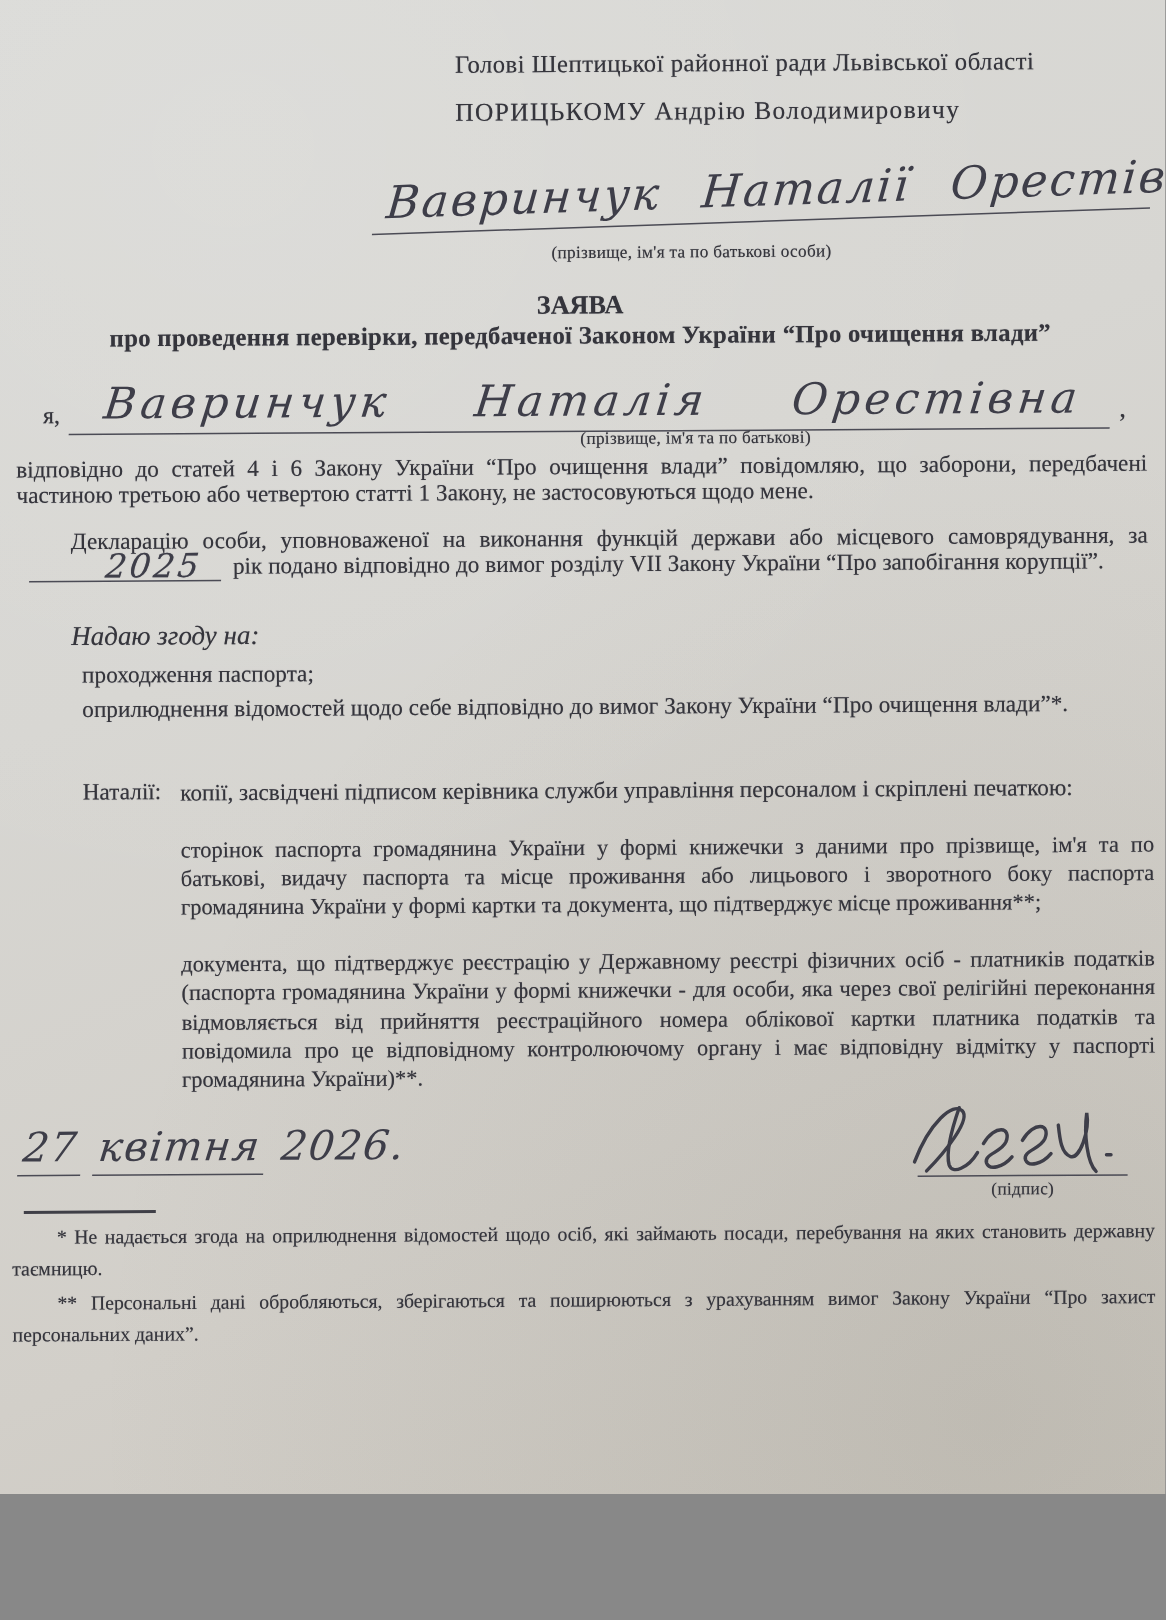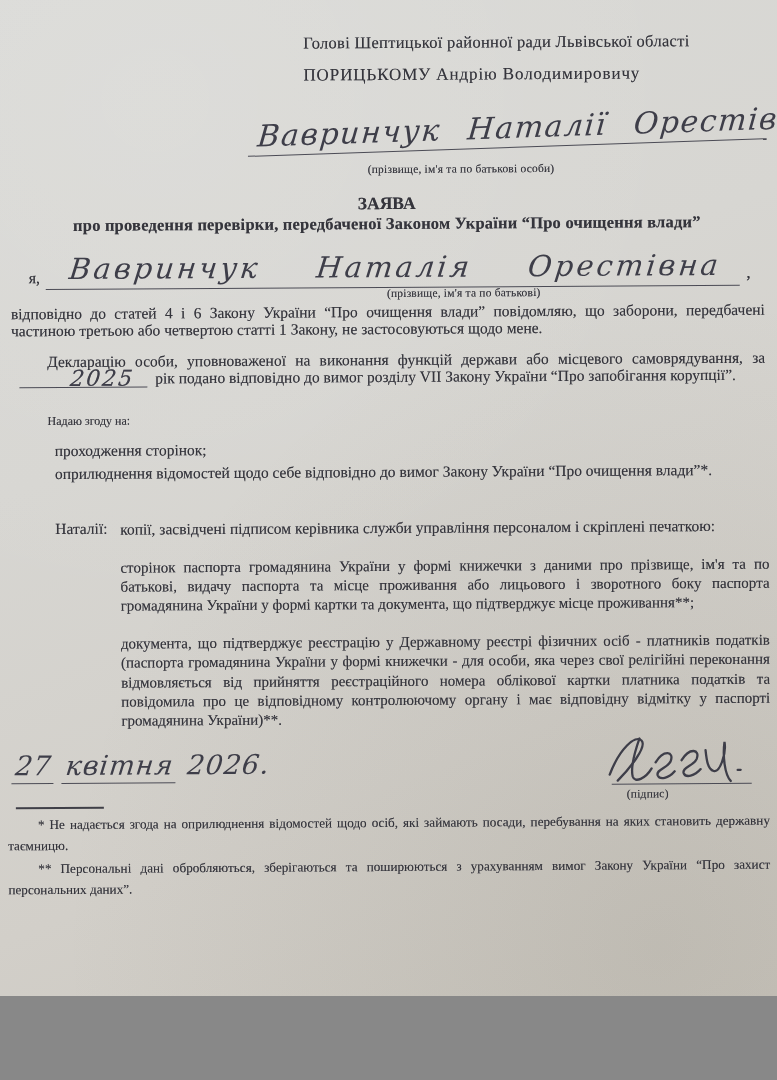--- a/index.html
+++ b/index.html
@@ -33,33 +33,33 @@
   .iline .ya{font-size:16px;padding-bottom:3px;}
   .iline .hand-body{flex:1;margin-left:6px;font-size:29px;letter-spacing:3px;word-spacing:44px;
          border-bottom:1.6px solid #4b4b55;text-align:center;padding-bottom:3px;white-space:nowrap;}
   .iline .comma{font-size:18px;padding:0 0 3px 6px;}
   .cap2{left:355px;top:287px;width:220px;text-align:center;}
   .p{font-size:15.5px;line-height:17px;}
   .p1{left:12px;top:303px;width:754px;}
   .p2{left:12px;top:352px;width:754px;text-indent:36px;line-height:16.5px;}
   .hand-year{display:inline-block;font-size:22px;line-height:14px;letter-spacing:2px;
          border-bottom:1.4px solid #4b4b55;padding:0 14px 1px 14px;margin:0 8px;vertical-align:-2px;}
-  .consent-intro{left:48px;top:412px;font-size:12px;}
+  .consent-intro{left:48px;top:412px;font-size:18px;font-style:italic;}
   .c1{left:55px;top:440px;font-size:15.5px;}
   .c2{left:12px;top:462px;width:754px;text-indent:43px;line-height:20px;}
   .attach-label{left:55px;top:518px;font-size:15.5px;}
   .attach-intro{left:120px;top:518px;width:649px;line-height:20px;}
   .a1{left:120px;top:557px;width:649px;line-height:18.8px;font-size:15px;}
   .a2{left:120px;top:633px;width:649px;line-height:19.3px;font-size:15px;}
   .date-line{left:10px;top:748px;font-size:27px;letter-spacing:1px;white-space:nowrap;}
   .date-line .u{border-bottom:1.5px solid #4b4b55;padding:0 4px 2px 2px;margin-right:8px;}
   .date-line .yr{padding-left:2px;}
   .sig-wrap{left:596px;top:732px;width:156px;}
   .sig-underline{left:610px;top:785px;width:140px;border-top:1.5px solid #4b4b55;height:0;}
-  .sig-cap{left:625px;top:789px;width:110px;text-align:left;}
+  .sig-cap{left:625px;top:789px;width:110px;text-align:center;}
   .fn-sep{left:14px;top:805px;width:88px;border-top:2px solid #3f3f47;height:0;}
   .fn{font-size:13.2px;line-height:21px;text-indent:30px;}
   .fn1{left:6px;top:812px;width:762px;}
   .fn2{left:6px;top:856px;width:762px;}
 </style>
 </head>
 <body>
 
 <div class="photo">
   <div class="page">
@@ -78,21 +78,21 @@
       <span class="hand-body hand">Вавринчук Наталія Орестівна</span>
       <span class="comma print">,</span>
     </div>
     <div class="abs cap2 small print">(прізвище, ім'я та по батькові)</div>
 
     <div class="abs p p1 just print">відповідно до статей 4 і 6 Закону України “Про очищення влади” повідомляю, що заборони, передбачені частиною третьою або четвертою статті 1 Закону, не застосовуються щодо мене.</div>
 
     <div class="abs p p2 just print"><span>Декларацію особи, уповноваженої на виконання функцій держави або місцевого самоврядування, за</span><span class="hand-year hand">2025</span><span>рік подано відповідно до вимог розділу VII Закону України “Про запобігання корупції”.</span></div>
 
     <div class="abs consent-intro print">Надаю згоду на:</div>
-    <div class="abs c1 print">проходження сторінок;</div>
+    <div class="abs c1 print">проходження паспорта;</div>
     <div class="abs p c2 just print">оприлюднення відомостей щодо себе відповідно до вимог Закону України “Про очищення влади”*.</div>
 
     <div class="abs attach-label print">Наталії:</div>
     <div class="abs p attach-intro just print">копії, засвідчені підписом керівника служби управління персоналом і скріплені печаткою:</div>
     <div class="abs p a1 just print">сторінок паспорта громадянина України у формі книжечки з даними про прізвище, ім'я та по батькові, видачу паспорта та місце проживання або лицьового і зворотного боку паспорта громадянина України у формі картки та документа, що підтверджує місце проживання**;</div>
     <div class="abs p a2 just print">документа, що підтверджує реєстрацію у Державному реєстрі фізичних осіб - платників податків (паспорта громадянина України у формі книжечки - для особи, яка через свої релігійні переконання відмовляється від прийняття реєстраційного номера облікової картки платника податків та повідомила про це відповідному контролюючому органу і має відповідну відмітку у паспорті громадянина України)**.</div>
 
     <div class="abs date-line hand">
       <span class="u">27</span><span class="u">квітня</span><span class="yr">2026.</span>
     </div>

